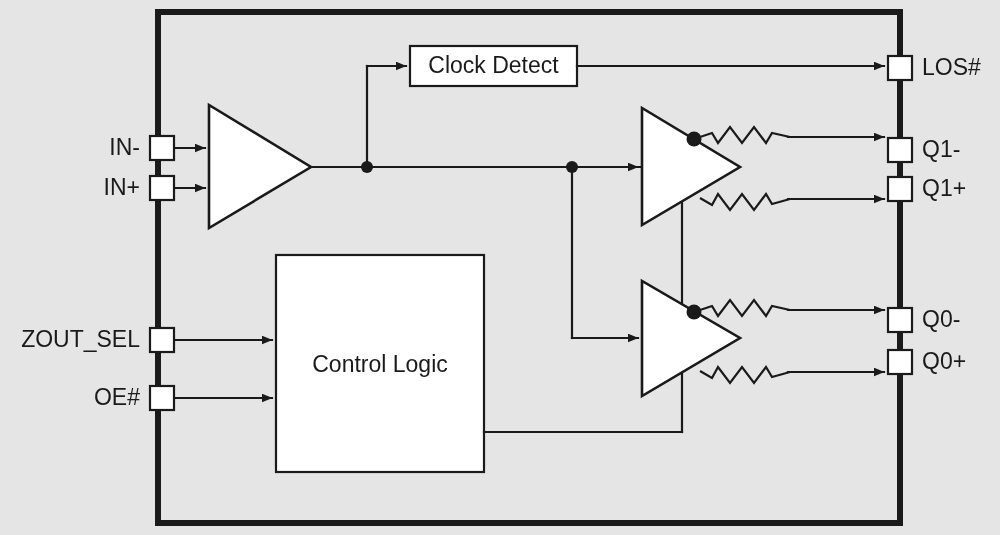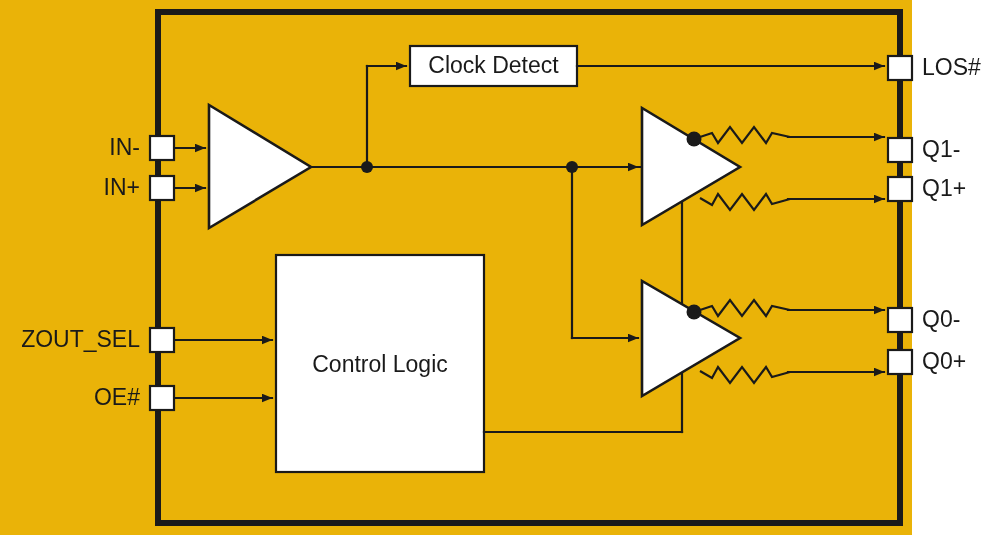--- a/index.html
+++ b/index.html
@@ -2,23 +2,23 @@
 <html><head>
 <meta charset="utf-8">
 <style>
   html, body {
     margin: 0;
     padding: 0;
     background: #ffffff;
   }
   #diagram-root {
     position: relative;
-    width: 912px;
+    width: 1000px;
     height: 535px;
-    background: #eab308;
+    background: #e5e5e5;
     font-family: "Liberation Sans", sans-serif;
   }
   svg.diagram {
     display: block;
     width: 1000px;
     height: 535px;
   }
   .dlabel {
     font-family: "Liberation Sans", sans-serif;
     font-size: 23px;

